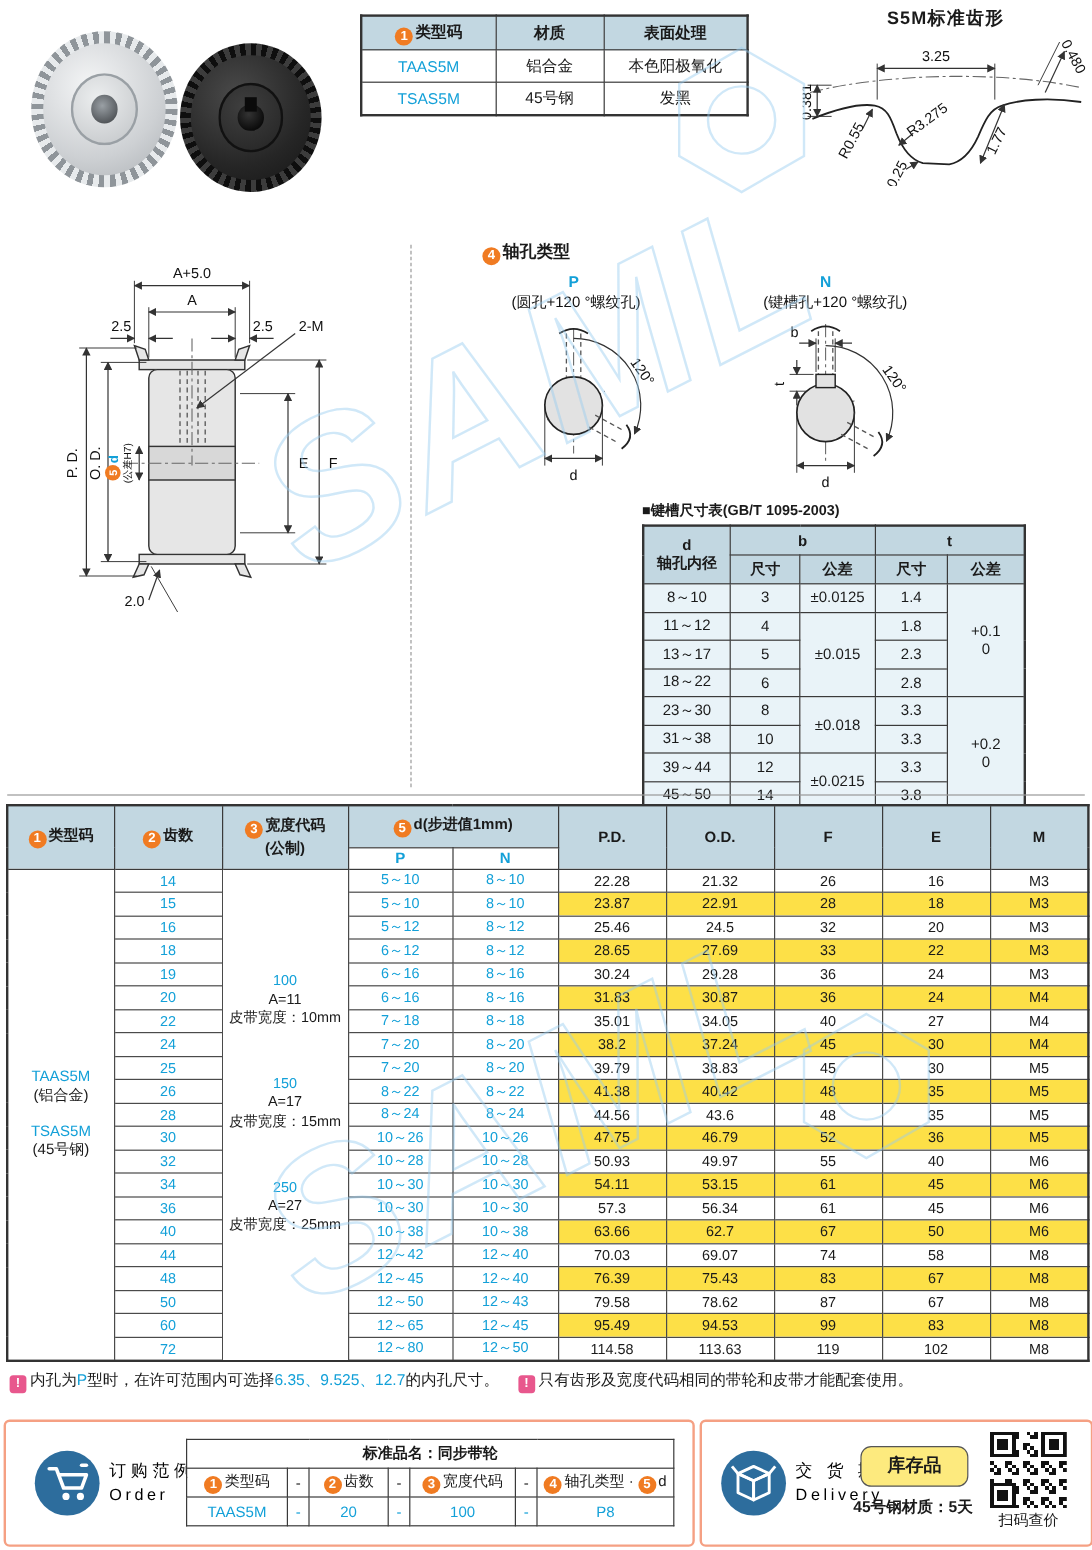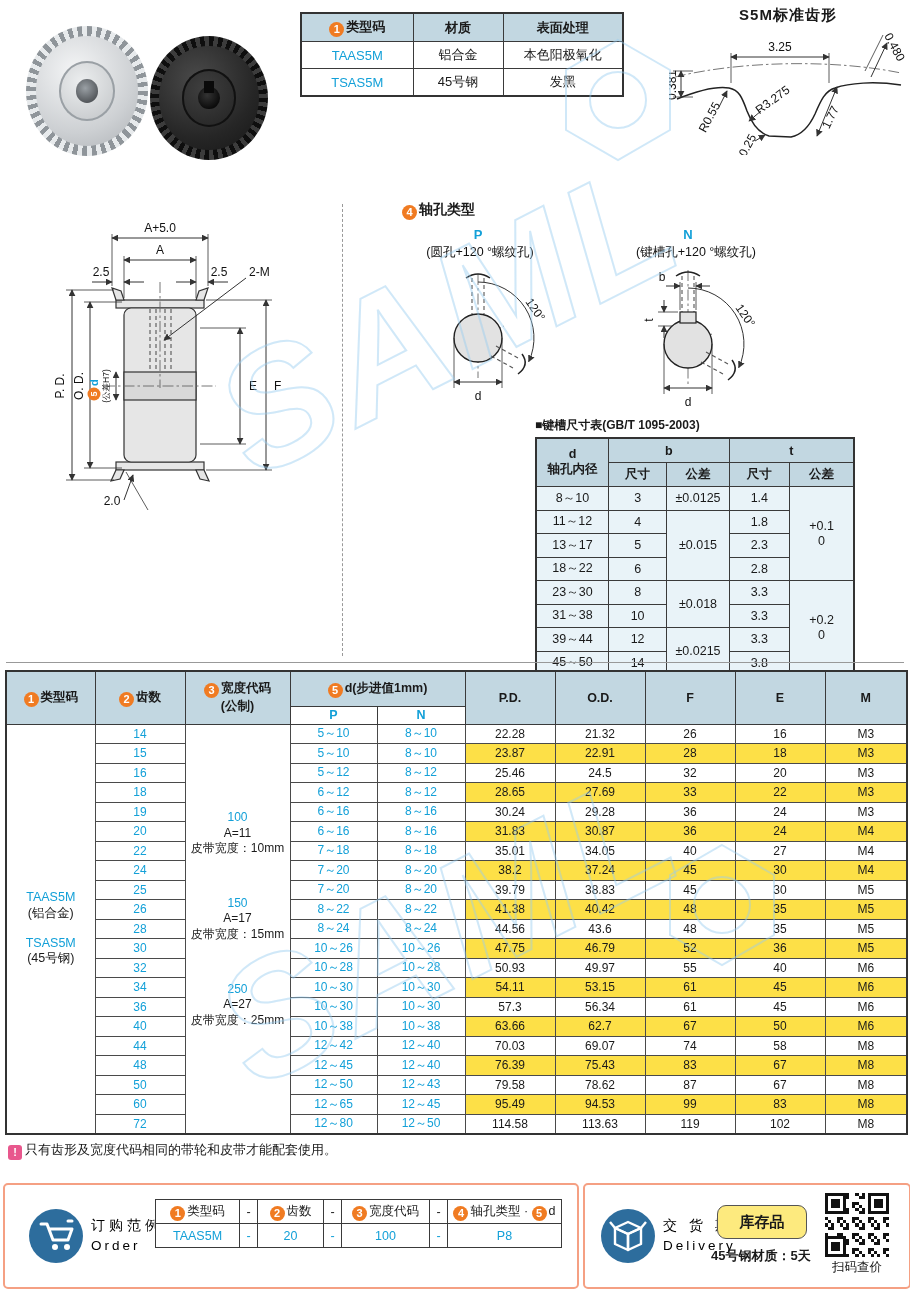--- a/index.html
+++ b/index.html
@@ -637,20 +637,21 @@
           <td>114.58</td>
           <td>113.63</td>
           <td>119</td>
           <td>102</td>
           <td>M8</td>
         </tr>
       </tbody>
   </table>
 
   <div class="abs notes-line" style="left:8px;top:1141px;">
+    <span><span class="bang">!</span><span>内孔为</span><span class="cy">P</span><span>型时，在许可范围内可选择</span><span class="cy">6.35、9.525、12.7</span><span>的内孔尺寸。</span></span>
     <span><span class="bang">!</span><span>只有齿形及宽度代码相同的带轮和皮带才能配套使用。</span></span>
   </div>
 
   <div class="fbox abs" style="left:3px;top:1183px;width:572px;">
     <svg class="abs" style="left:22px;top:22px;" width="58" height="58" viewBox="0 0 58 58">
       <circle cx="29" cy="29" r="27" fill="#2d6d9d"></circle>
       <path d="M14 17 h6 l6 16 h15 l4 -11 h-22" fill="none" stroke="#fff" stroke-width="3" stroke-linecap="round" stroke-linejoin="round"></path>
       <line x1="41" y1="14" x2="45" y2="14" stroke="#fff" stroke-width="3" stroke-linecap="round"></line>
       <circle cx="28" cy="40" r="3" fill="#fff"></circle>
       <circle cx="40" cy="40" r="3" fill="#fff"></circle>
@@ -663,20 +664,23 @@
       <colgroup>
           <col style="width:84px">
           <col style="width:18px">
           <col style="width:66px">
           <col style="width:18px">
           <col style="width:88px">
           <col style="width:18px">
           <col style="width:114px">
         </colgroup>
       <tbody>
+          <tr class="title-row">
+            <td colspan="7">标准品名：同步带轮</td>
+          </tr>
       <tr>
         <td><span class="ncircle">1</span><span>类型码</span></td>
             <td><span>-</span></td>
         <td><span class="ncircle">2</span><span>齿数</span></td>
             <td><span>-</span></td>
         <td><span class="ncircle">3</span><span>宽度代码</span></td>
             <td><span>-</span></td>
         <td><span class="ncircle">4</span><span>轴孔类型</span><span> · </span><span class="ncircle">5</span><span>d</span></td>
       </tr>
       <tr>

